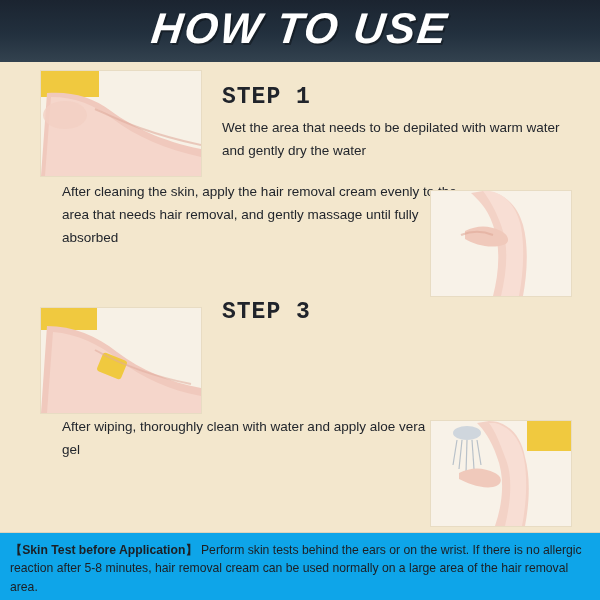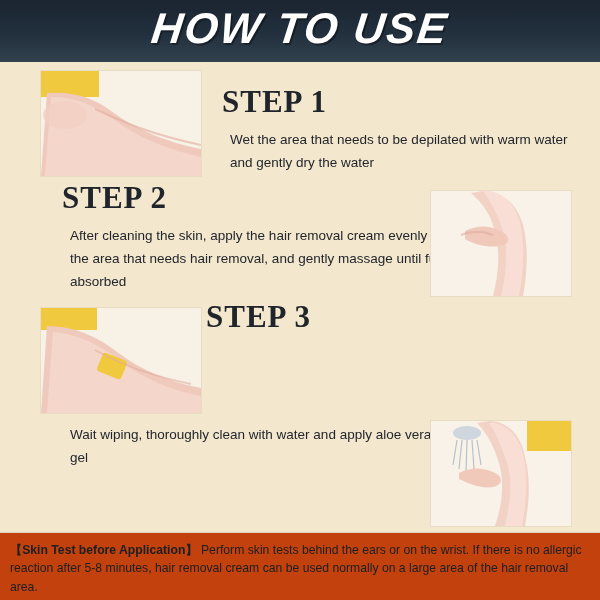--- a/index.html
+++ b/index.html
@@ -49,39 +49,39 @@
   
   .steps {
     position: relative;
     width: 600px;
     height: 470px;
   }
   .step {
     position: absolute;
   }
   .step-title {
-    font-size: 31px;
+    font-size: 23px;
     font-weight: bold;
     color: #20242b;
     letter-spacing: 1px;
     margin: 0 0 6px 0;
-    font-family: Liberation Serif, serif;
+    font-family: Liberation Mono, monospace;
   }
   .step-body {
     font-size: 13.5px;
     line-height: 1.72;
     color: #22262c;
-    margin: 8px;
+    margin: 0;
     font-family: "Liberation Sans", sans-serif;
   }
 
   
   .step1 { left: 222px; top: 22px; width: 360px; }
   .step2 { left: 62px;  top: 118px; width: 400px; }
-  .step3 { left: 206px; top: 237px; width: 360px; }
+  .step3 { left: 222px; top: 237px; width: 360px; }
   .step4 { left: 62px;  top: 353px; width: 380px; }
 
   
   .photo {
     position: absolute;
     overflow: hidden;
     background: #f6efe2;
     border: 1px solid #e8dcc3;
   }
   .p1 { left: 40px;  top: 8px;   width: 160px; height: 105px; }
@@ -91,21 +91,21 @@
 
   .photo svg { display: block; width: 100%; height: 100%; }
 
   
   .footer {
     position: absolute;
     left: 0;
     bottom: 0;
     width: 600px;
     height: 68px;
-    background: #c2410c;
+    background: #0ea5e9;
     border-top: 1px solid #ded3bb;
     box-sizing: border-box;
     padding: 8px 10px 6px 10px;
   }
   .footer-text {
     font-size: 12.2px;
     line-height: 1.5;
     color: #1c1f24;
     margin: 0;
     font-family: "Liberation Sans", sans-serif;
@@ -135,21 +135,20 @@
         <ellipse cx="24" cy="44" rx="22" ry="14" fill="#f3d0c3" opacity="0.8"></ellipse>
       </svg>
     </div>
 
     <div class="step step1">
       <div class="step-title">STEP 1</div>
       <p class="step-body">Wet the area that needs to be depilated with warm water and gently dry the water</p>
     </div>
 
     <div class="step step2">
-      <div class="step-title">STEP 2</div>
       <p class="step-body">After cleaning the skin, apply the hair removal cream evenly to the area that needs hair removal, and gently massage until fully absorbed</p>
     </div>
 
     <div class="photo p2">
       <svg viewBox="0 0 140 105" preserveAspectRatio="none">
         <rect x="0" y="0" width="140" height="105" fill="#f8f2e8"></rect>
         <path d="M52 0 C70 0, 86 12, 92 34 C98 56, 96 84, 92 105 L62 105 C68 82, 70 56, 62 34 C56 16, 46 8, 40 2 Z" fill="#f3d2c6"></path>
         <path d="M58 0 C74 2, 86 16, 90 36 C94 58, 92 84, 88 105 L70 105 C76 80, 78 54, 70 34 C64 18, 58 8, 52 0 Z" fill="#f8ded4"></path>
         <path d="M34 40 C46 34, 58 34, 70 40 C78 44, 80 52, 72 54 C60 58, 44 54, 34 48 Z" fill="#f0c9bb"></path>
         <path d="M30 44 C40 40, 52 40, 62 44" stroke="#dfa695" stroke-width="2" fill="none" opacity="0.55"></path>
@@ -165,21 +164,21 @@
         <rect x="58" y="48" width="26" height="20" rx="3" fill="#f0c93f" transform="rotate(22 71 58)"></rect>
         <path d="M54 42 C72 52, 100 66, 150 76" stroke="#e0ab9c" stroke-width="2" fill="none" opacity="0.55"></path>
       </svg>
     </div>
 
     <div class="step step3">
       <div class="step-title">STEP 3</div>
     </div>
 
     <div class="step step4">
-      <p class="step-body">Wait wiping, thoroughly clean with water and apply aloe vera gel</p>
+      <p class="step-body">After wiping, thoroughly clean with water and apply aloe vera gel</p>
     </div>
 
     <div class="photo p4">
       <svg viewBox="0 0 140 105" preserveAspectRatio="none">
         <rect x="0" y="0" width="140" height="105" fill="#f8f2e8"></rect>
         <rect x="96" y="0" width="44" height="30" fill="#f0c93f"></rect>
         <path d="M58 0 C76 0, 90 14, 94 36 C100 58, 98 84, 94 105 L64 105 C72 82, 74 56, 66 36 C60 18, 52 8, 46 2 Z" fill="#f3d2c6"></path>
         <path d="M64 2 C80 6, 90 20, 93 38 C97 60, 95 84, 91 105 L74 105 C80 80, 82 54, 74 36 C68 20, 64 10, 58 2 Z" fill="#f8ded4"></path>
         <ellipse cx="36" cy="12" rx="14" ry="7" fill="#cfd6dd"></ellipse>
         <g stroke="#aeb9c4" stroke-width="1.2" opacity="0.85">

